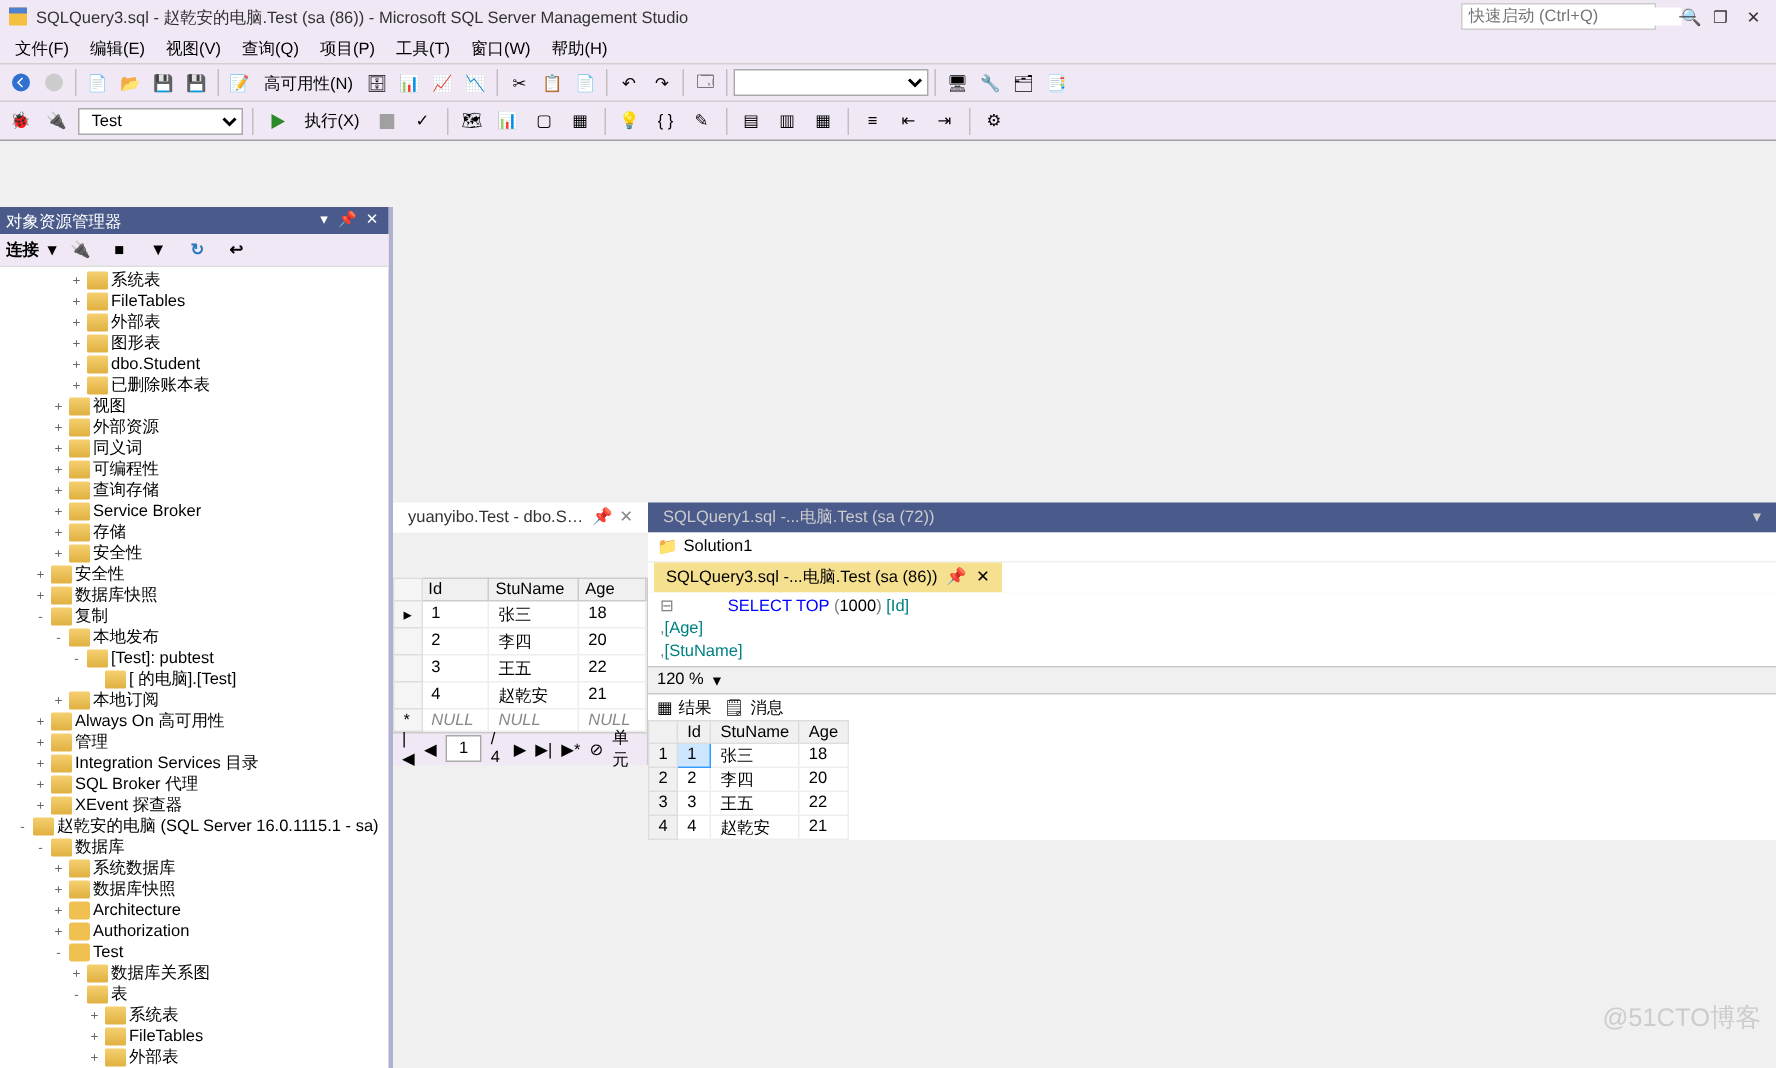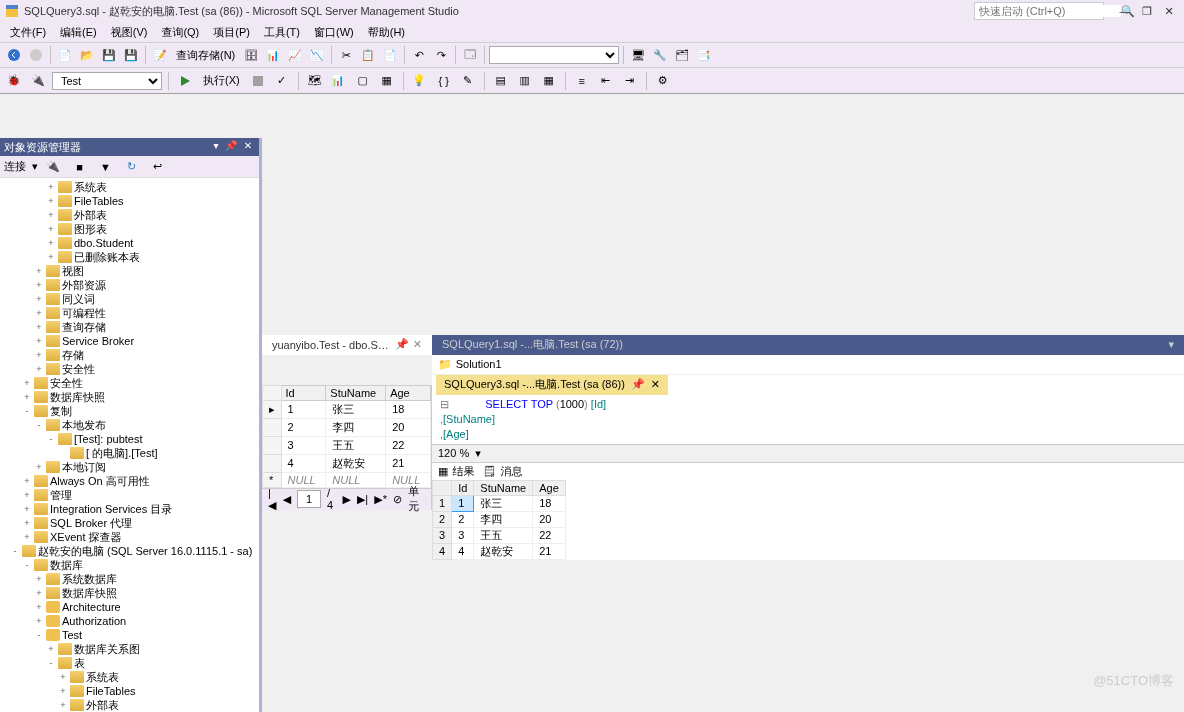--- a/index.html
+++ b/index.html
@@ -15,21 +15,21 @@
 .toolbar { height:26px; background:#f0e8f5; border-top:1px solid #d0d0d0; border-bottom:1px solid #d0d0d0; display:flex; align-items:center; padding:0 4px; gap:2px; }
 .toolbar2 { height:26px; background:#f0e8f5; border-bottom:1px solid #a0a0a0; display:flex; align-items:center; padding:0 4px; gap:4px; }
 .tbtn { width:20px; height:20px; display:flex; align-items:center; justify-content:center; cursor:pointer; }
 .tsep { width:1px; height:18px; background:#c0c0c0; margin:0 2px; }
 .tinput { border:1px solid #aaa; background:#fff; height:18px; padding:0 4px; }
 .main { display:flex; height:706px;align-items:center; }
 .panel-left { width:262px; background:#fff; border-right:3px solid #b0b0d0; display:flex; flex-direction:column; }
 .panel-head { background:#4a5a8a; color:#fff; height:18px; display:flex; align-items:center; padding:0 4px; justify-content:space-between; }
 .panel-head .hbtns { display:flex; gap:2px; }
 .panel-head .hbtn { width:14px; height:14px; cursor:pointer; text-align:center; font-size:10px; }
-.panel-tools { height:22px; background:#f0e8f5; display:flex; align-items:center; padding:0 4px; gap:6px; border-bottom:1px solid #ddd; }
+.panel-tools { height:22px; background:#f0e8f5; display:flex; align-items:center; padding:0 4px; gap:6px; border-bottom:1px solid #ddd;font-weight:bold; }
 .tree { flex:1; overflow:auto; padding:2px; line-height:14px; }
 .tree-item { display:flex; align-items:center; white-space:nowrap; cursor:pointer; }
 .tree .exp { width:10px; text-align:center; color:#666; font-size:9px; }
 .tree .ticon { width:14px; height:12px; margin:0 2px; }
 .folder { background:linear-gradient(#f5d070,#e0b040); border-radius:1px; }
 .db { background:#f0c050; border-radius:2px; }
 .panel-mid { width:170px; background:#fff; display:flex; flex-direction:column; border-right:1px solid #ccc; }
 .doctabs { height:20px; background:#4a5a8a; display:flex; align-items:center; color:#ccc; }
 .doctab { padding:2px 10px; cursor:pointer; height:20px; display:flex; align-items:center; gap:4px; font-size:11px; }
 .doctab.active { background:#fff; color:#333; }
@@ -51,21 +51,21 @@
 .zoom-row { height:18px; background:#f0f0f0; border-top:1px solid #ccc; display:flex; align-items:center; padding:0 6px; gap:6px; font-size:10px; }
 .results-tabs { height:18px; background:#fff; display:flex; gap:8px; padding:0 6px; border-top:1px solid #ccc; }
 .rtab { display:flex; align-items:center; gap:4px; cursor:pointer; }
 .results { background:#fff; height:80px; overflow:auto; font-family:Consolas,monospace; font-size:11px; }
 .results table { border-collapse:collapse; }
 .results th { background:#f0f0f0; border:1px solid #ddd; padding:1px 6px; font-weight:normal; }
 .results td { border:1px solid #eee; padding:0 6px; }
 .results .sel { background:#cde6ff; border:1px solid #3399ff; }
 .nav-row { height:22px; background:#f0e8f5; border-top:1px solid #ccc; display:flex; align-items:center; padding:0 6px; gap:6px; }
 .statusbar { height:20px; background:#3060c8; color:#fff; display:flex; align-items:center; padding:0 8px; }
-.watermark { position:absolute; right:10px; bottom:22px; color:#ccc; font-size:13px; }
+.watermark { position:absolute; right:10px; bottom:22px; color:#ccc; font-size:17px; }
 svg { display:block; }
 </style>
 </head>
 <body>
 
 <div class="titlebar">
   <span class="icon">
       <svg width="16" height="16">
         <rect x="2" y="2" width="12" height="12" fill="#f5c040"></rect>
         <rect x="2" y="2" width="12" height="4" fill="#5080d0"></rect>
@@ -105,21 +105,21 @@
         <circle cx="7" cy="7" r="6" fill="#ccc"></circle>
       </svg>
     </span>
   <span class="tsep"></span>
   <span class="tbtn">📄</span>
   <span class="tbtn">📂</span>
   <span class="tbtn">💾</span>
   <span class="tbtn">💾</span>
   <span class="tsep"></span>
   <span class="tbtn">📝</span>
-  <span style="padding:0 4px;cursor:pointer;">查询存储(N)</span>
+  <span style="padding:0 4px;cursor:pointer;">高可用性(N)</span>
   <span class="tbtn">🗄</span>
   <span class="tbtn">📊</span>
   <span class="tbtn">📈</span>
   <span class="tbtn">📉</span>
   <span class="tsep"></span>
   <span class="tbtn">✂</span>
   <span class="tbtn">📋</span>
   <span class="tbtn">📄</span>
   <span class="tsep"></span>
   <span class="tbtn">↶</span>
@@ -476,22 +476,22 @@
     </div>
     <div class="filetab-row">
       <div class="filetab">
         <span>SQLQuery3.sql -...电脑.Test (sa (86))</span>
         <span class="pin">📌</span>
         <span class="x">✕</span>
       </div>
     </div>
     <div class="editor" id="editor">
         <div><span class="kw-gray">⊟</span><span class="kw-blue">SELECT TOP</span><span> </span><span class="kw-gray">(</span><span>1000</span><span class="kw-gray">)</span><span> </span><span class="teal">[Id]</span></div>
+        <div><span>      </span><span class="kw-gray">,</span><span class="teal">[Age]</span></div>
         <div><span>      </span><span class="kw-gray">,</span><span class="teal">[StuName]</span></div>
-        <div><span>      </span><span class="kw-gray">,</span><span class="teal">[Age]</span></div>
       </div>
     <div class="zoom-row">
       <span>120 %</span>
       <span>▾</span>
       <span style="flex:1"></span>
     </div>
     <div class="results-tabs">
       <span class="rtab">
           <span>▦</span>
           <span>结果</span>

